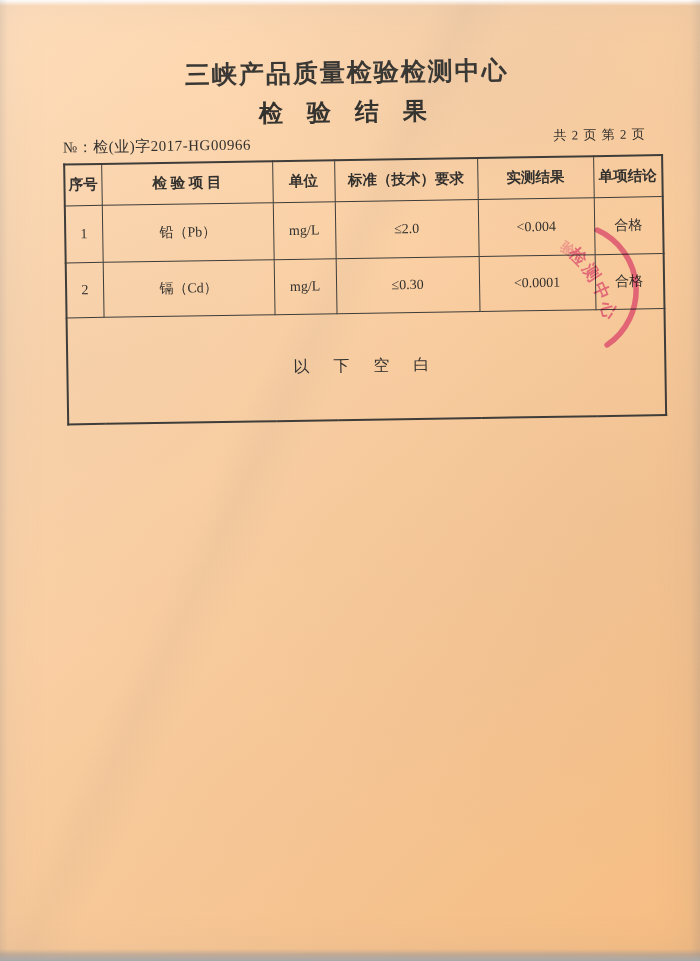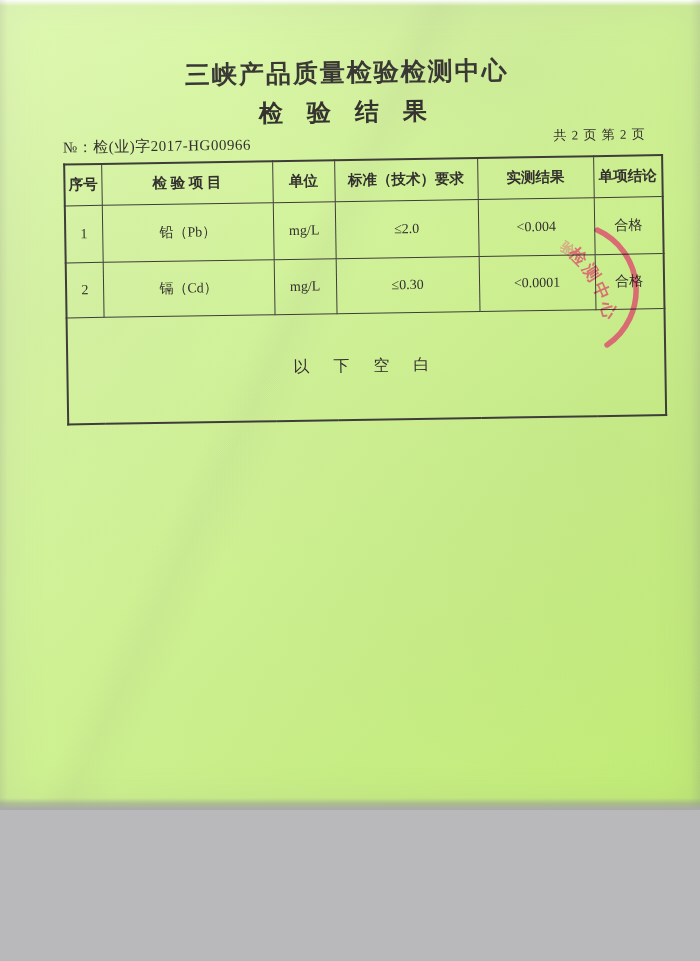--- a/index.html
+++ b/index.html
@@ -2,22 +2,22 @@
 <html><head>
 <meta charset="utf-8">
 <style>
   html,body{margin:0;padding:0;}
   body{
     width:700px;height:961px;overflow:hidden;
     background:#b9b9bb;
     font-family:"Liberation Serif","DejaVu Serif",serif;
   }
   .scan{
-    position:relative;width:700px;height:810px;overflow:hidden;
-    background:#bef264;
+    position:relative;width:700px;height:961px;overflow:hidden;
+    background:#fdba74;
     box-shadow:inset 0 0 45px rgba(110,108,115,0.18);
   }
   .paper-texture{
     position:absolute;inset:0;pointer-events:none;
     background:
       radial-gradient(420px 260px at 72% 8%, rgba(120,118,125,0.07), transparent 70%),
       radial-gradient(500px 420px at 12% 38%, rgba(120,118,125,0.05), transparent 70%),
       radial-gradient(600px 500px at 88% 55%, rgba(120,118,125,0.07), transparent 70%),
       radial-gradient(700px 500px at 45% 85%, rgba(120,118,125,0.04), transparent 70%),
       linear-gradient(115deg, transparent 38%, rgba(100,98,105,0.045) 41%, transparent 45%),

